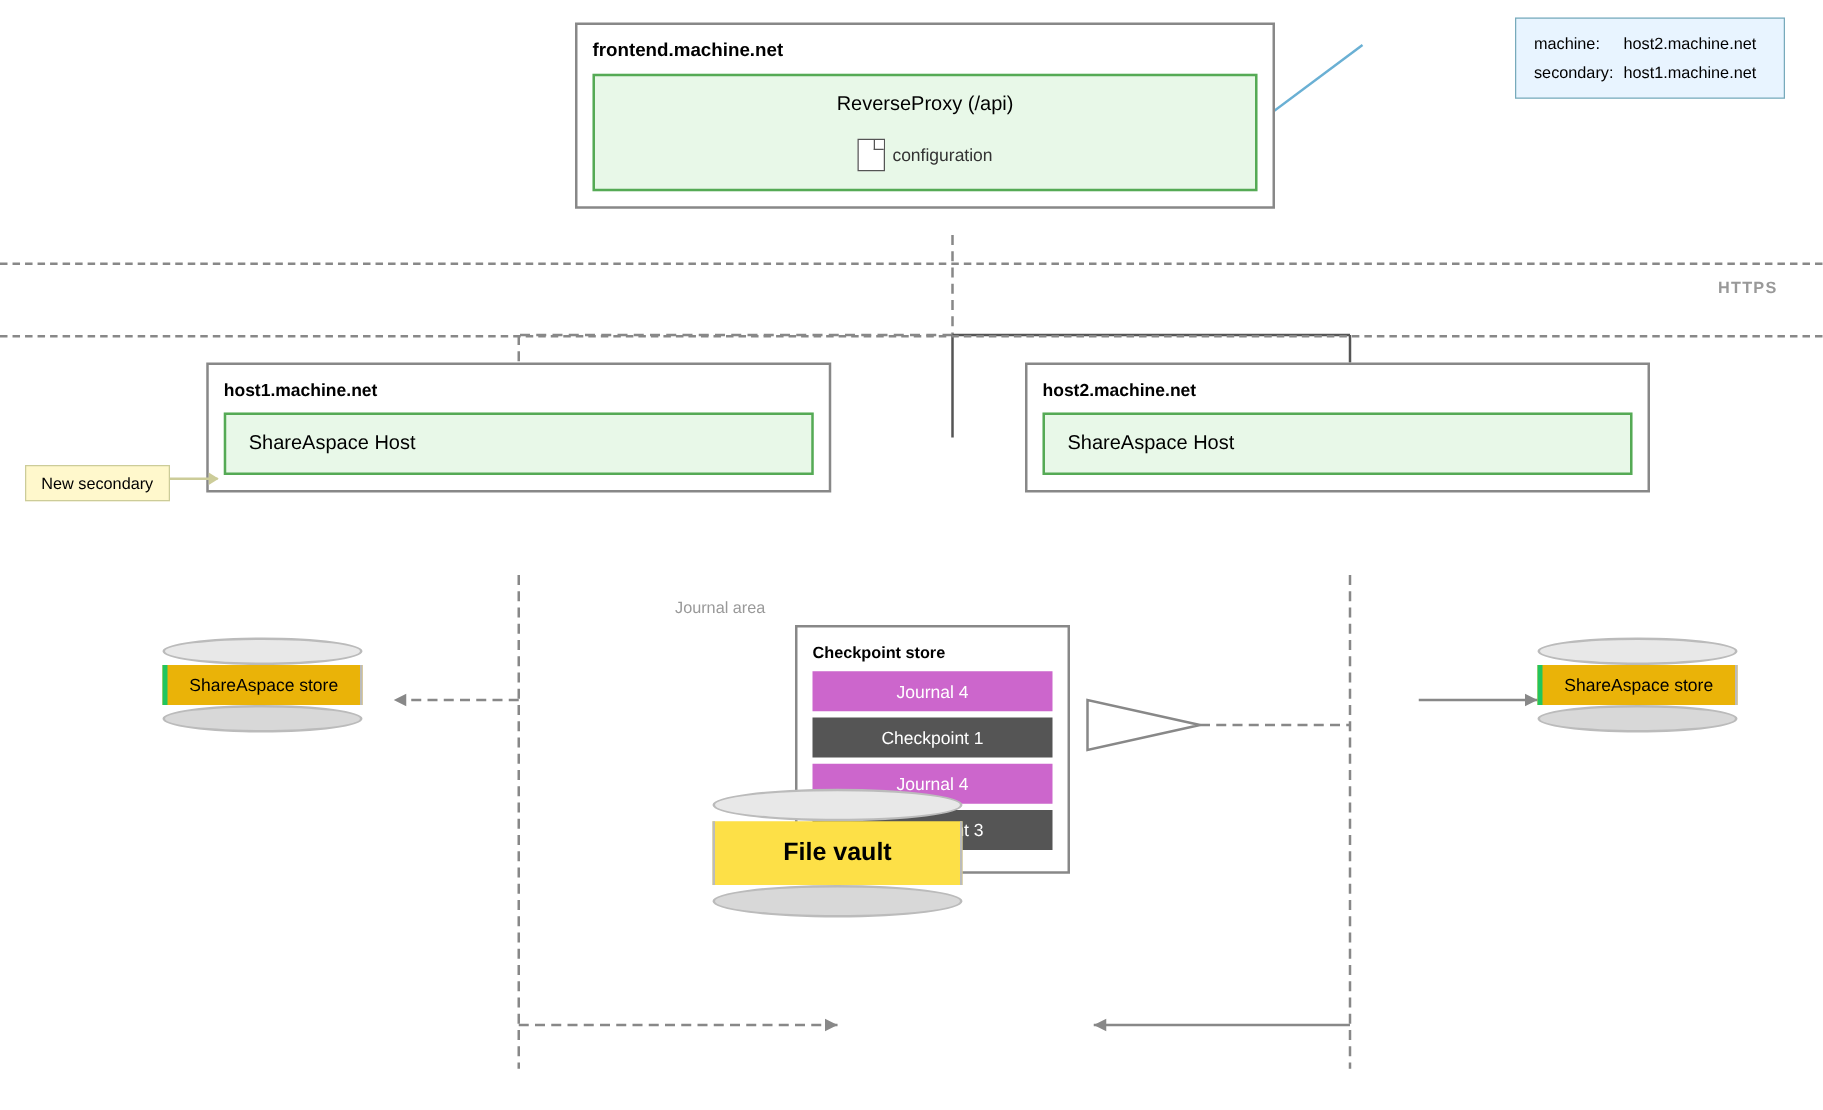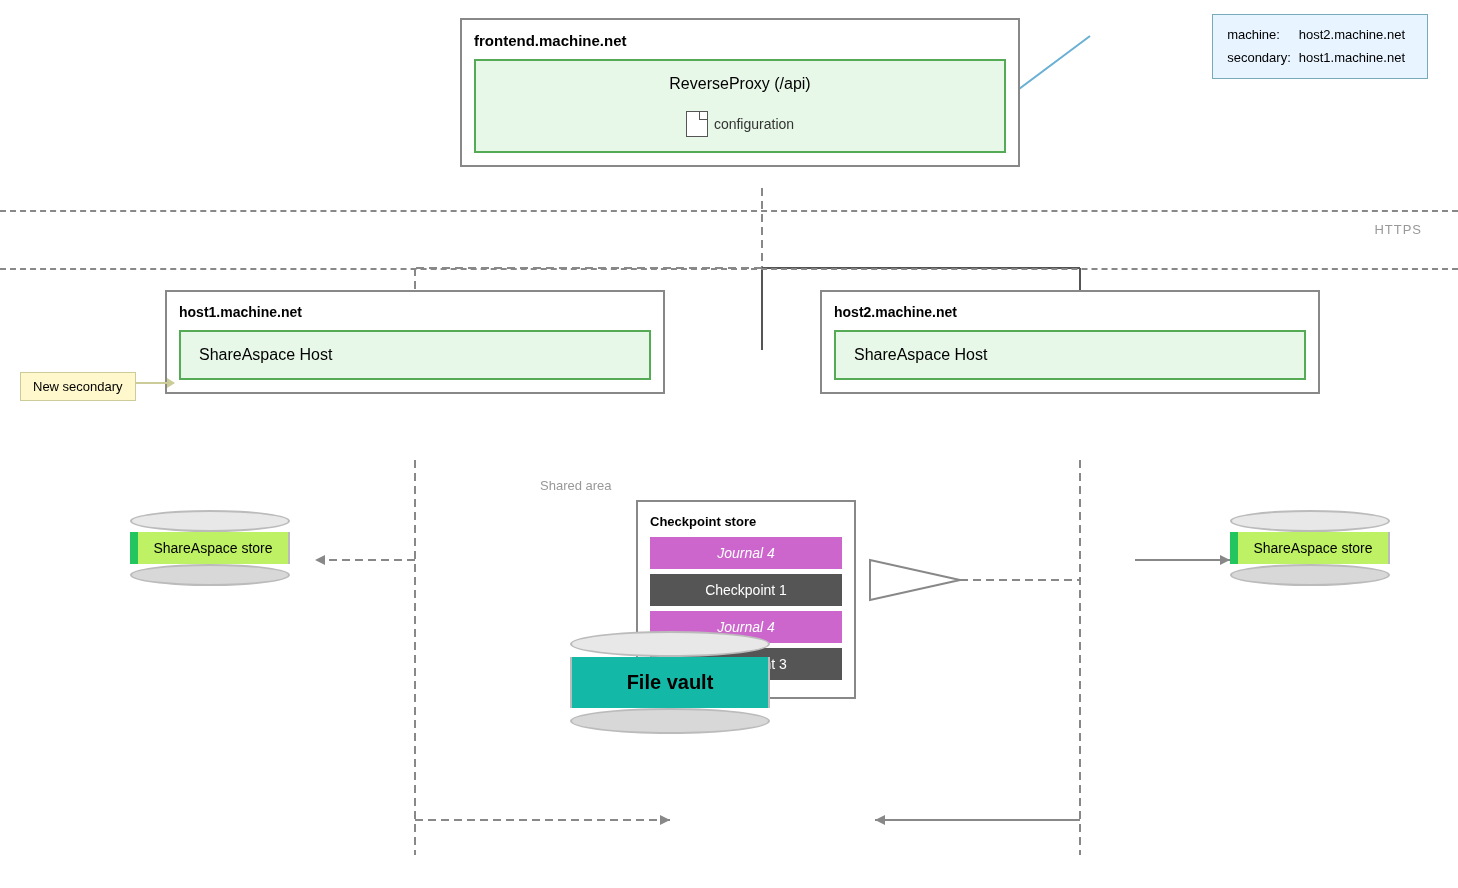--- a/index.html
+++ b/index.html
@@ -81,21 +81,21 @@
     .info-box table { border-collapse: collapse; }
     .info-box td { padding: 0 8px 0 0; }
 
     
     .https-label {
       position: absolute;
       top: 222px;
       right: 36px;
       color: #999;
       font-size: 13px;
-      font-weight: normal;
+      font-weight: bold;
       letter-spacing: 1px;
     }
 
     
     .dashed-line-top {
       position: absolute;
       top: 210px;
       left: 0;
       right: 0;
       border-top: 2.5px dashed #888;
@@ -185,41 +185,41 @@
       margin-bottom: 8px;
     }
     .cp-item {
       padding: 8px 10px;
       margin-bottom: 5px;
       color: #fff;
       font-size: 14px;
       font-weight: 500;
       text-align: center;
     }
-    .cp-journal { background: #cc66cc; font-style: italic; }
+    .cp-journal { background: #cc66cc; }
     .cp-checkpoint { background: #555; }
 
     
     .db-cylinder {
       position: absolute;
       display: flex;
       flex-direction: column;
       align-items: center;
     }
     .db-top {
       width: 160px;
       height: 22px;
       border: 2px solid #bbb;
       background: #e8e8e8;
       border-radius: 50%;
     }
     .db-body {
       width: 160px;
-      background: #bef264;
-      border-left: 8px solid #22c55e;
+      background: #eab308;
+      border-left: 4px solid #22c55e;
       border-right: 2px solid #bbb;
       display: flex;
       align-items: center;
       justify-content: center;
       font-size: 14px;
       padding: 8px 0;
       text-align: center;
     }
     .db-bottom {
       width: 160px;
@@ -240,21 +240,21 @@
     }
     .fv-top {
       width: 200px;
       height: 26px;
       border: 2px solid #bbb;
       background: #e8e8e8;
       border-radius: 50%;
     }
     .fv-body {
       width: 200px;
-      background: #14b8a6;
+      background: #fde047;
       border-left: 2px solid #bbb;
       border-right: 2px solid #bbb;
       display: flex;
       align-items: center;
       justify-content: center;
       font-size: 20px;
       font-weight: bold;
       padding: 14px 0;
       text-align: center;
     }
@@ -353,21 +353,21 @@
   </div>
 
   <div class="host-box host-box-right">
     <div class="host-title">host2.machine.net</div>
     <div class="shareaspace-host-box">ShareAspace Host</div>
   </div>
 
   <div class="new-secondary-label">New secondary</div>
   <div class="new-secondary-arrow"></div>
 
-  <div class="shared-area-label">Shared area</div>
+  <div class="shared-area-label">Journal area</div>
 
   <div class="checkpoint-store">
     <div class="checkpoint-store-title">Checkpoint store</div>
     <div class="cp-item cp-journal">Journal 4</div>
     <div class="cp-item cp-checkpoint">Checkpoint 1</div>
     <div class="cp-item cp-journal">Journal 4</div>
     <div class="cp-item cp-checkpoint">Checkpoint 3</div>
   </div>
 
   <div class="db-cylinder" style="left: 130px; top: 510px;">

